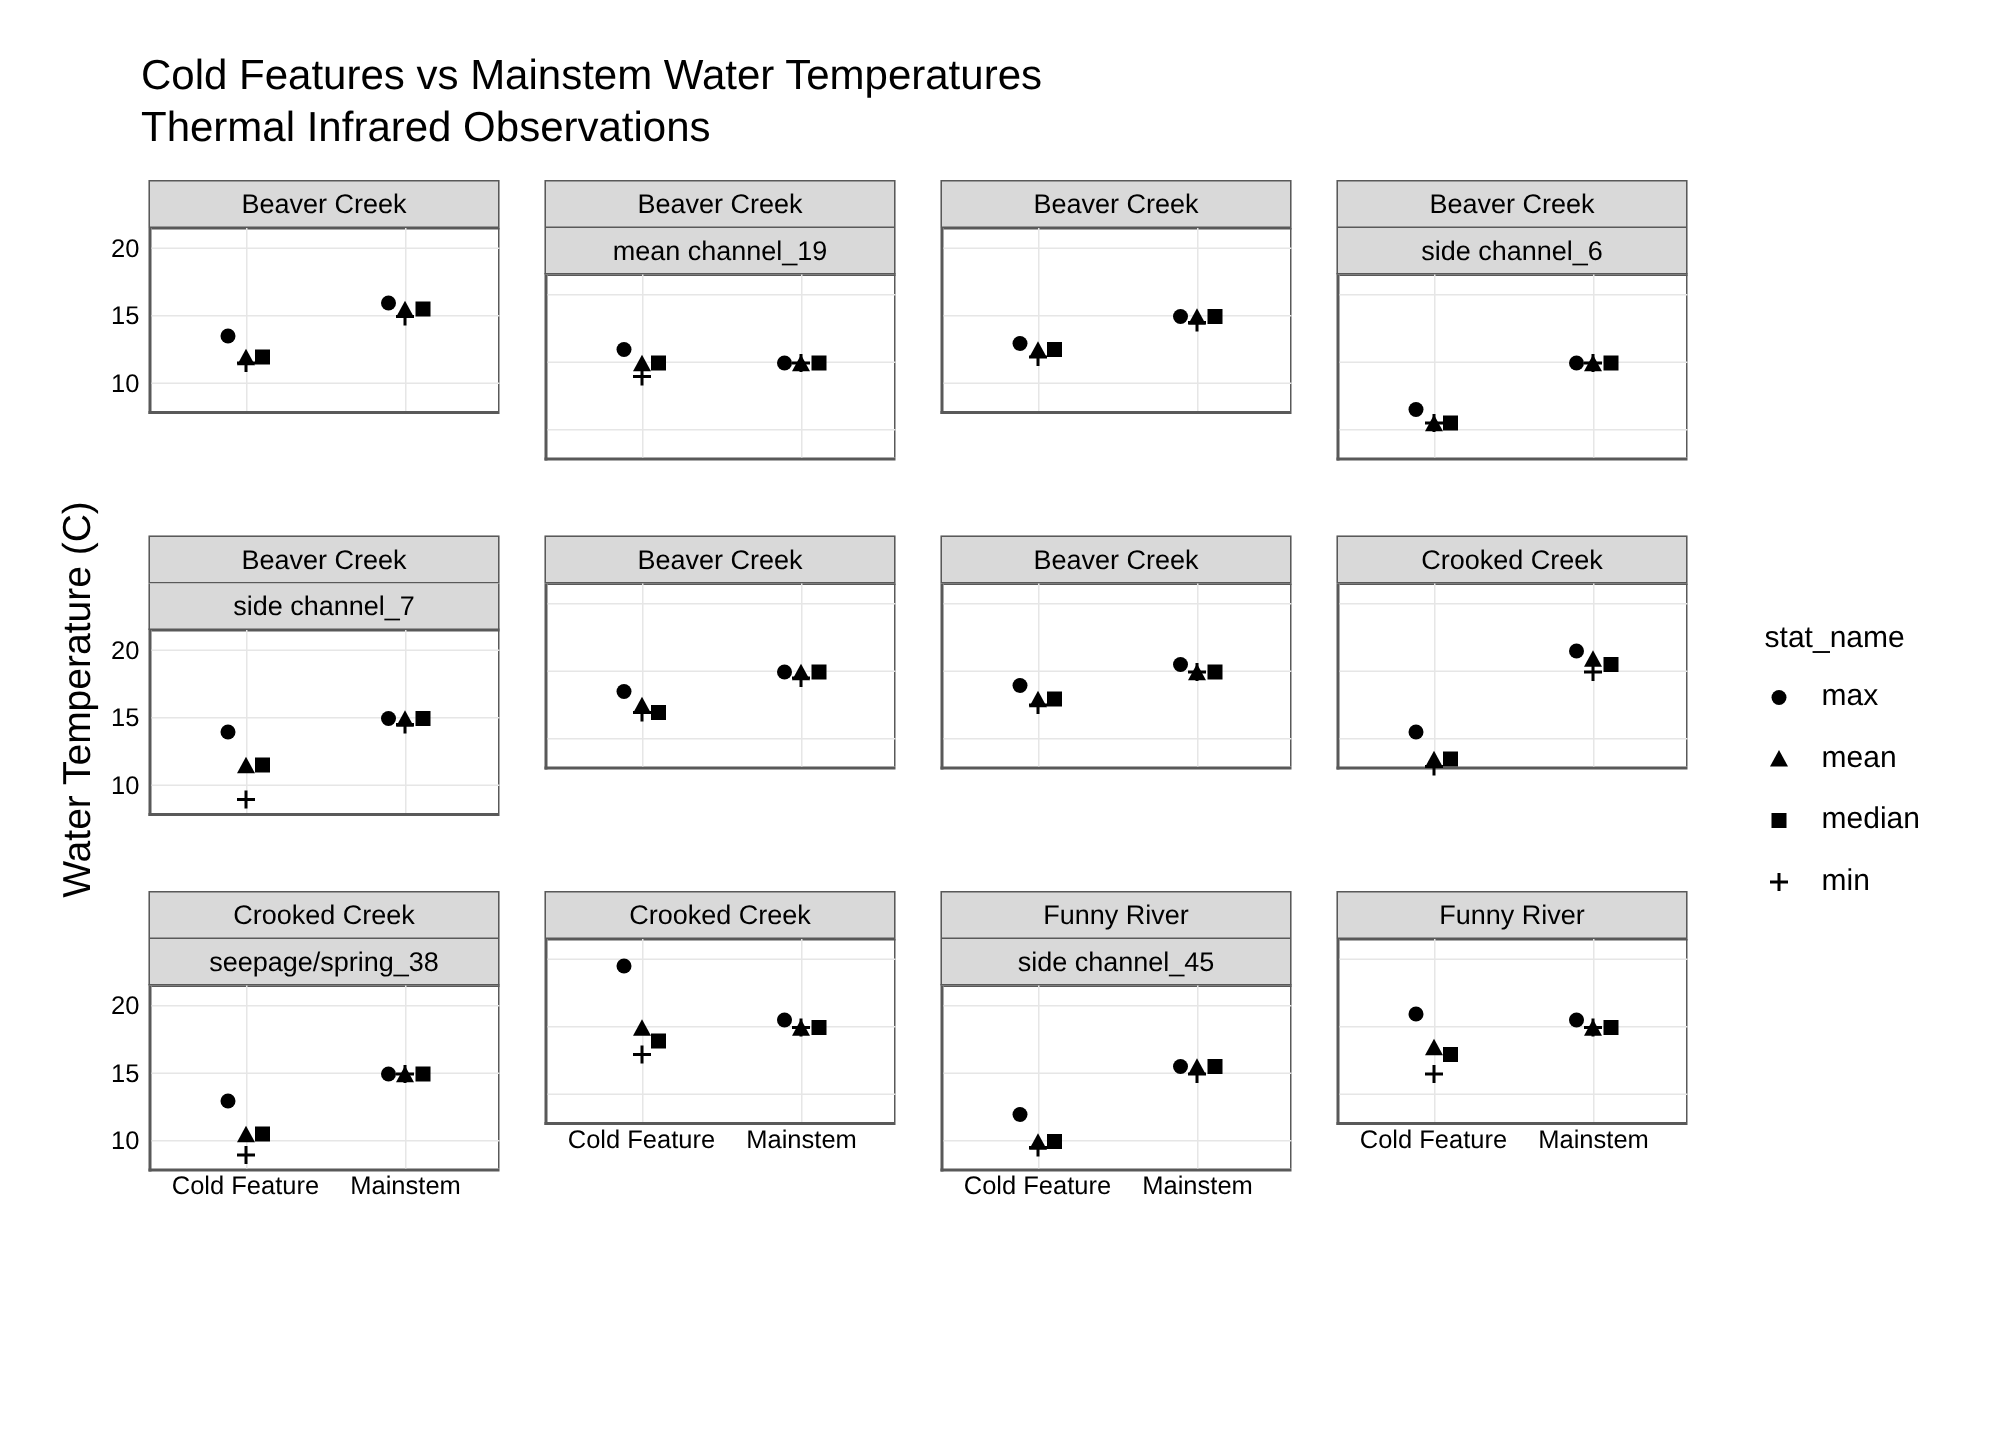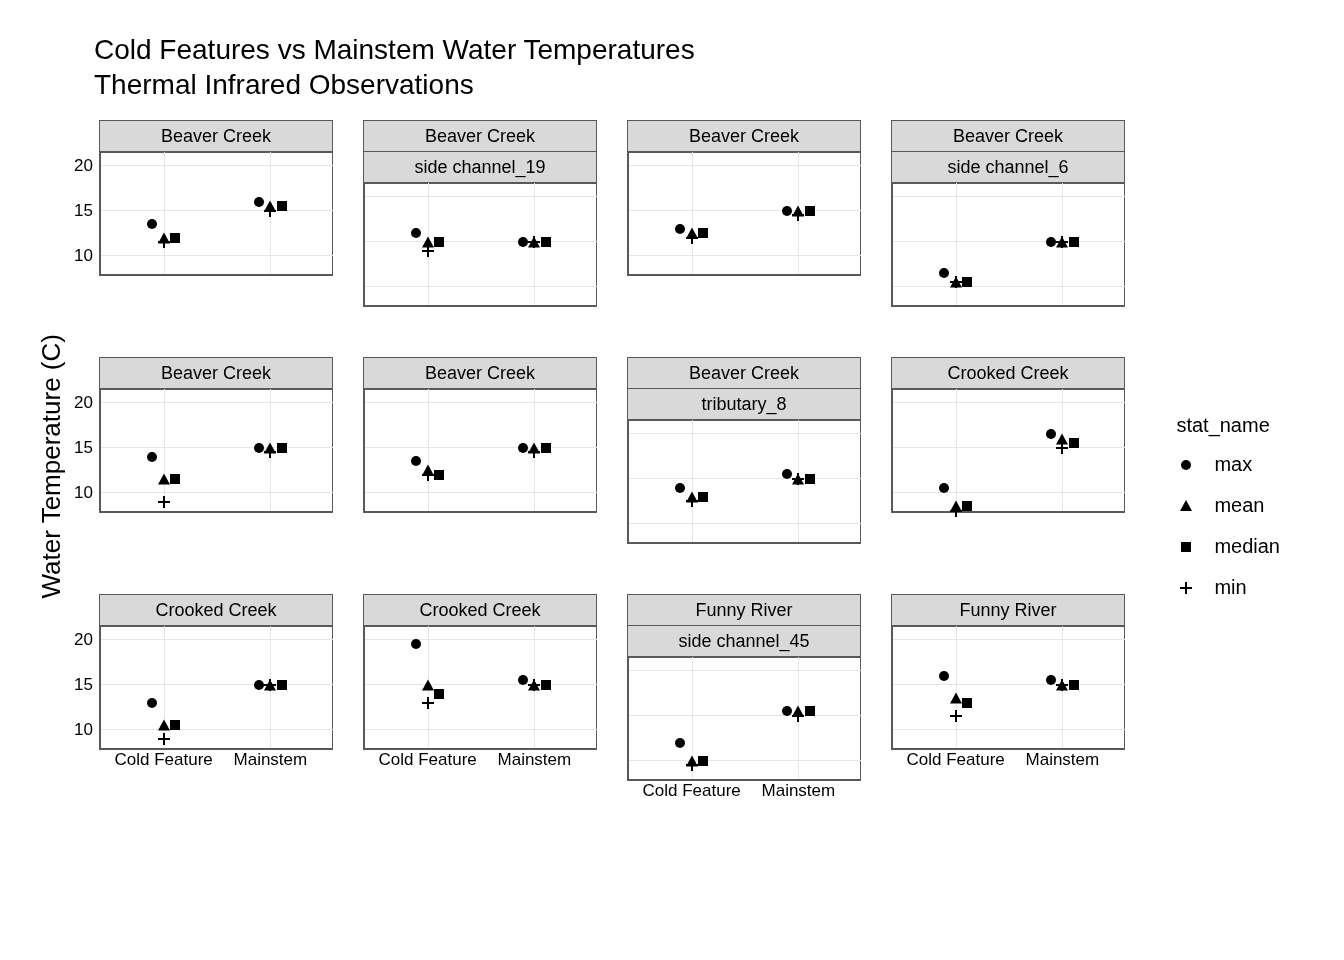--- a/index.html
+++ b/index.html
@@ -80,21 +80,21 @@
             <div class="pt" style="left: 78%; bottom: 55.5556%; transform: translate(-50%, 50%);">
               <div class="sh-square"></div>
             </div>
             <div class="pt" style="left: 73%; bottom: 51.8519%; transform: translate(-50%, 50%);">
               <div class="sh-plus"></div>
             </div>
           </div>
         </div>
         <div class="panel">
           <div class="strip">Beaver Creek</div>
-          <div class="strip">side channel_19</div>
+          <div class="strip">mean channel_19</div>
           <div class="plot">
             <div class="grid-h" style="bottom: 14.8148%;"></div>
             <div class="grid-h" style="bottom: 51.8519%;"></div>
             <div class="grid-h" style="bottom: 88.8889%;"></div>
             <div class="grid-v" style="left: 27%;"></div>
             <div class="grid-v" style="left: 73%;"></div>
             <div class="pt" style="left: 22%; bottom: 59.2593%; transform: translate(-50%, 50%);">
               <div class="sh-circle"></div>
             </div>
             <div class="pt" style="left: 27%; bottom: 51.8519%; transform: translate(-50%, 50%);">
@@ -186,20 +186,21 @@
             </div>
             <div class="pt" style="left: 73%; bottom: 51.8519%; transform: translate(-50%, 50%);">
               <div class="sh-plus"></div>
             </div>
           </div>
         </div>
       </div>
       <div class="row">
         <div class="panel">
           <div class="strip">Beaver Creek</div>
+          <div class="strip">side channel_7</div>
           <div class="plot" style="position: relative;">
             <div class="grid-h" style="bottom: 14.8148%;"></div>
             <div class="grid-h" style="bottom: 51.8519%;"></div>
             <div class="grid-h" style="bottom: 88.8889%;"></div>
             <div class="grid-v" style="left: 27%;"></div>
             <div class="grid-v" style="left: 73%;"></div>
             <div class="yticks" style="left: -48px;">
               <div class="ytick" style="bottom: 14.8148%;">10</div>
               <div class="ytick" style="bottom: 51.8519%;">15</div>
               <div class="ytick" style="bottom: 88.8889%;">20</div>
@@ -259,21 +260,20 @@
             <div class="pt" style="left: 78%; bottom: 51.8519%; transform: translate(-50%, 50%);">
               <div class="sh-square"></div>
             </div>
             <div class="pt" style="left: 73%; bottom: 48.1481%; transform: translate(-50%, 50%);">
               <div class="sh-plus"></div>
             </div>
           </div>
         </div>
         <div class="panel">
           <div class="strip">Beaver Creek</div>
-          <div class="strip">tributary_8</div>
           <div class="plot">
             <div class="grid-h" style="bottom: 14.8148%;"></div>
             <div class="grid-h" style="bottom: 51.8519%;"></div>
             <div class="grid-h" style="bottom: 88.8889%;"></div>
             <div class="grid-v" style="left: 27%;"></div>
             <div class="grid-v" style="left: 73%;"></div>
             <div class="pt" style="left: 22%; bottom: 44.4444%; transform: translate(-50%, 50%);">
               <div class="sh-circle"></div>
             </div>
             <div class="pt" style="left: 27%; bottom: 37.037%; transform: translate(-50%, 50%);">
@@ -330,20 +330,21 @@
             </div>
             <div class="pt" style="left: 73%; bottom: 51.8519%; transform: translate(-50%, 50%);">
               <div class="sh-plus"></div>
             </div>
           </div>
         </div>
       </div>
       <div class="row">
         <div class="panel">
           <div class="strip">Crooked Creek</div>
+          <div class="strip">seepage/spring_38</div>
           <div class="plot" style="position: relative;">
             <div class="grid-h" style="bottom: 14.8148%;"></div>
             <div class="grid-h" style="bottom: 51.8519%;"></div>
             <div class="grid-h" style="bottom: 88.8889%;"></div>
             <div class="grid-v" style="left: 27%;"></div>
             <div class="grid-v" style="left: 73%;"></div>
             <div class="yticks" style="left: -48px;">
               <div class="ytick" style="bottom: 14.8148%;">10</div>
               <div class="ytick" style="bottom: 51.8519%;">15</div>
               <div class="ytick" style="bottom: 88.8889%;">20</div>

